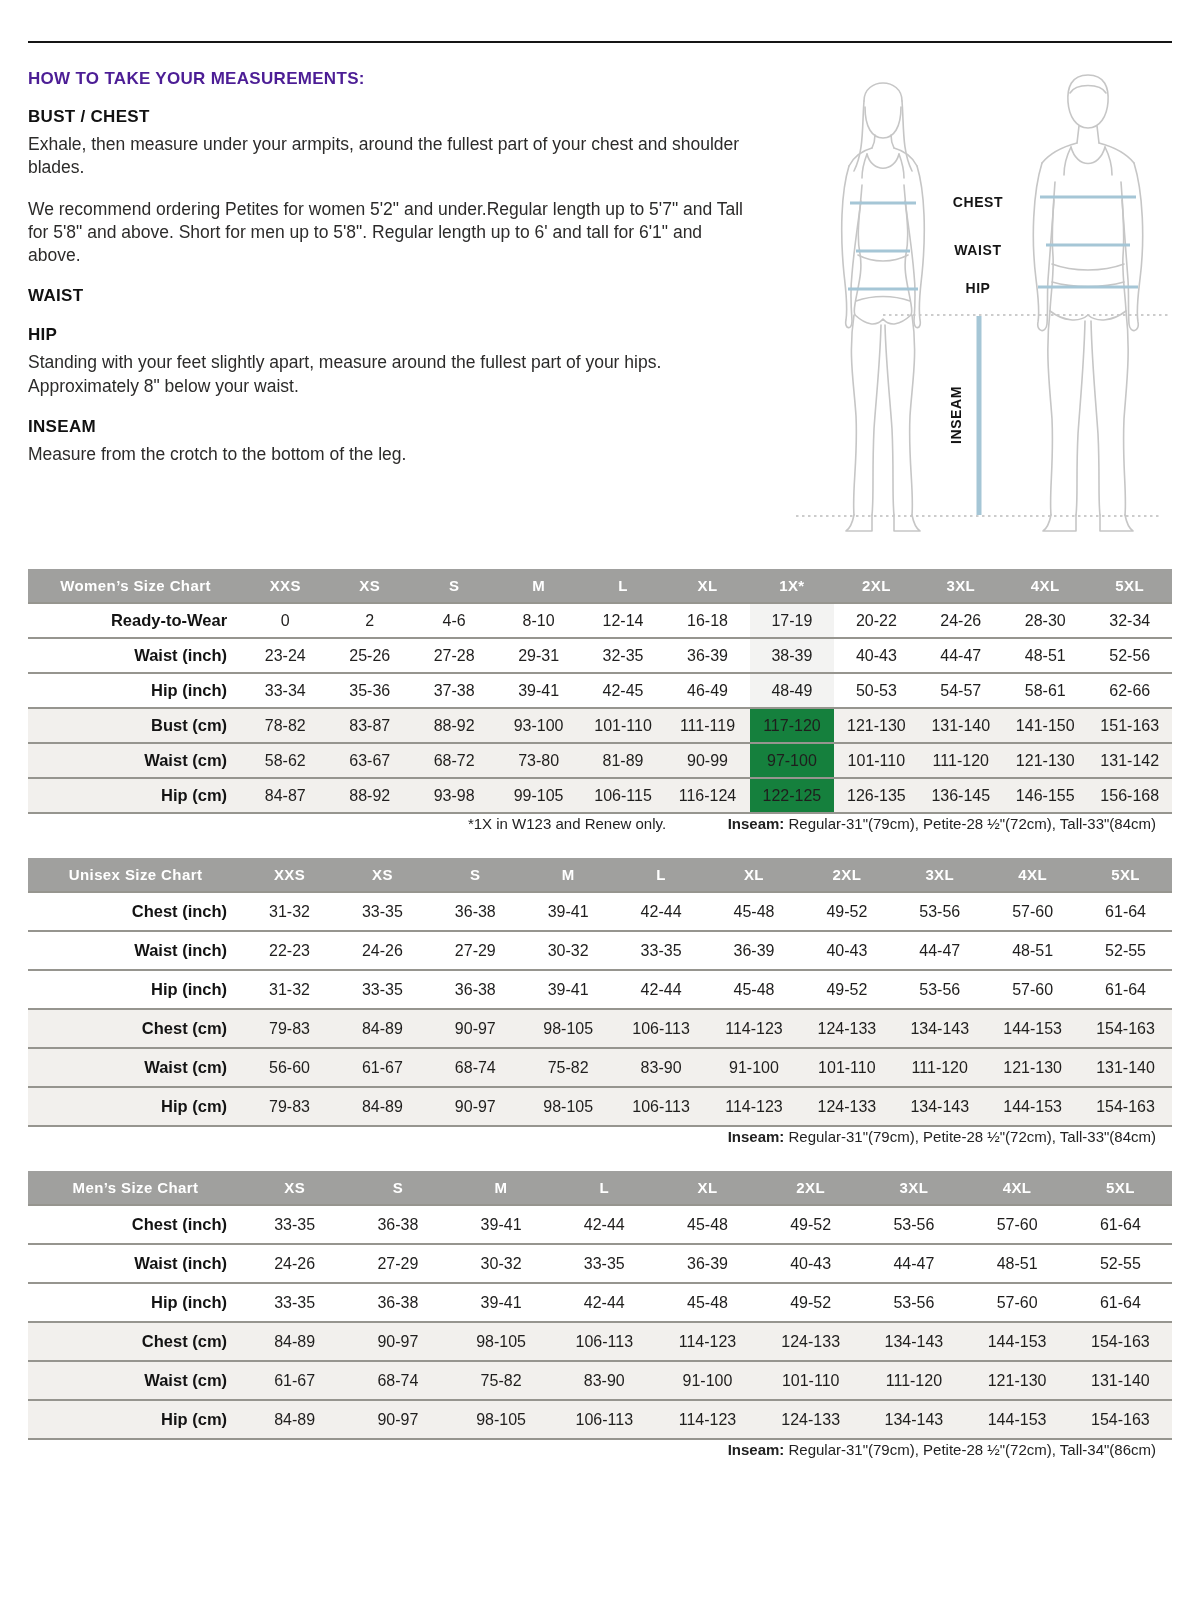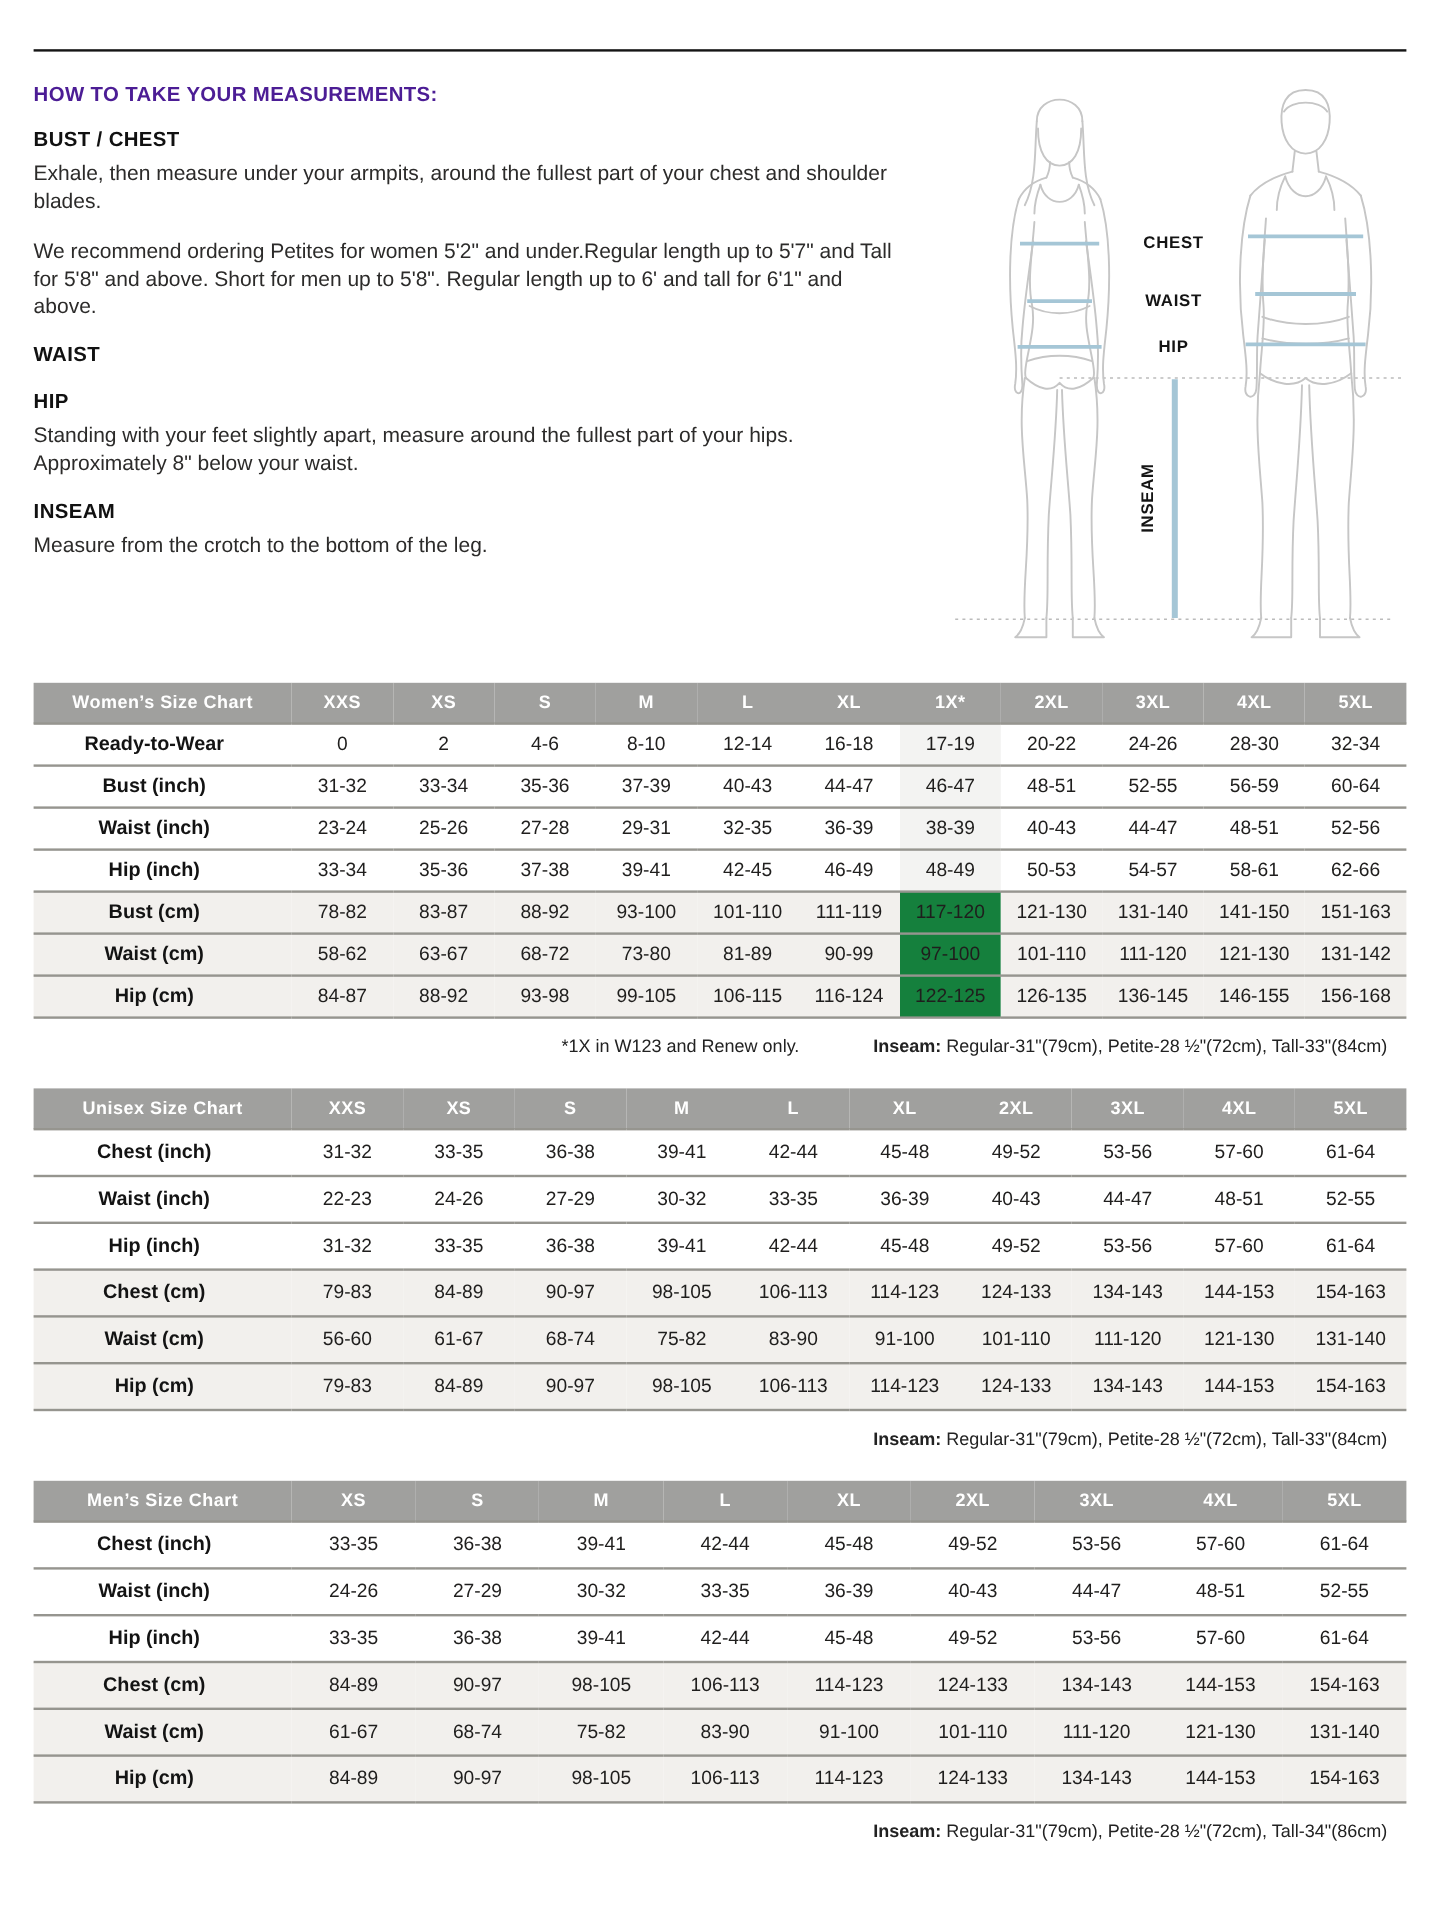--- a/index.html
+++ b/index.html
@@ -35,27 +35,27 @@
   .size-table { width:100%; border-collapse:collapse; table-layout:fixed; margin-top:26px; }
   .size-table th, .size-table td {
     text-align:center; vertical-align:middle;
     border-bottom:2px solid #96958f;
     font-size:16px; padding:7px 2px;
   }
   .size-table thead th {
     background:#a0a09e; color:#ffffff; font-weight:700; font-size:15px;
     letter-spacing:0.4px; padding:8px 2px; border-bottom:2px solid #96958f;
   }
-  .size-table td.row-label { font-weight:700; font-size:16.5px; padding-right:16px; color:#131313; }
+  .size-table td.row-label { font-weight:700; font-size:16.5px; text-align:right; padding-right:16px; color:#131313; }
   .size-table tr.shaded td { background:#f2f0ed; }
   .size-table td.hl { background:rgba(100,92,76,0.075); }
   .size-table tr.shaded td.hl { background:#15803d; }
   table.roomy td { padding-top:9px; padding-bottom:9px; }
 
-  .footnote { display:flex; align-items:flex-end; font-size:15px; color:#222; margin-top:15px; padding-right:16px; }
+  .footnote { display:flex; align-items:flex-end; font-size:15px; color:#222; margin-top:1px; padding-right:16px; }
   .footnote .fn-left { margin-left:39%; }
   .footnote .fn-right { margin-left:auto; }
   .fn-strong { font-weight:700; }
 </style>
 </head>
 <body>
 
 <div class="page">
 
   <hr class="title-rule">
@@ -198,34 +198,20 @@
           <td>8-10</td>
           <td>12-14</td>
           <td>16-18</td>
           <td class="hl">17-19</td>
           <td>20-22</td>
           <td>24-26</td>
           <td>28-30</td>
           <td>32-34</td>
         </tr>
         <tr>
-          <td class="row-label">Bust (inch)</td>
-          <td>31-32</td>
-          <td>33-34</td>
-          <td>35-36</td>
-          <td>37-39</td>
-          <td>40-43</td>
-          <td>44-47</td>
-          <td class="hl">46-47</td>
-          <td>48-51</td>
-          <td>52-55</td>
-          <td>56-59</td>
-          <td>60-64</td>
-        </tr>
-        <tr>
           <td class="row-label">Waist (inch)</td>
           <td>23-24</td>
           <td>25-26</td>
           <td>27-28</td>
           <td>29-31</td>
           <td>32-35</td>
           <td>36-39</td>
           <td class="hl">38-39</td>
           <td>40-43</td>
           <td>44-47</td>

